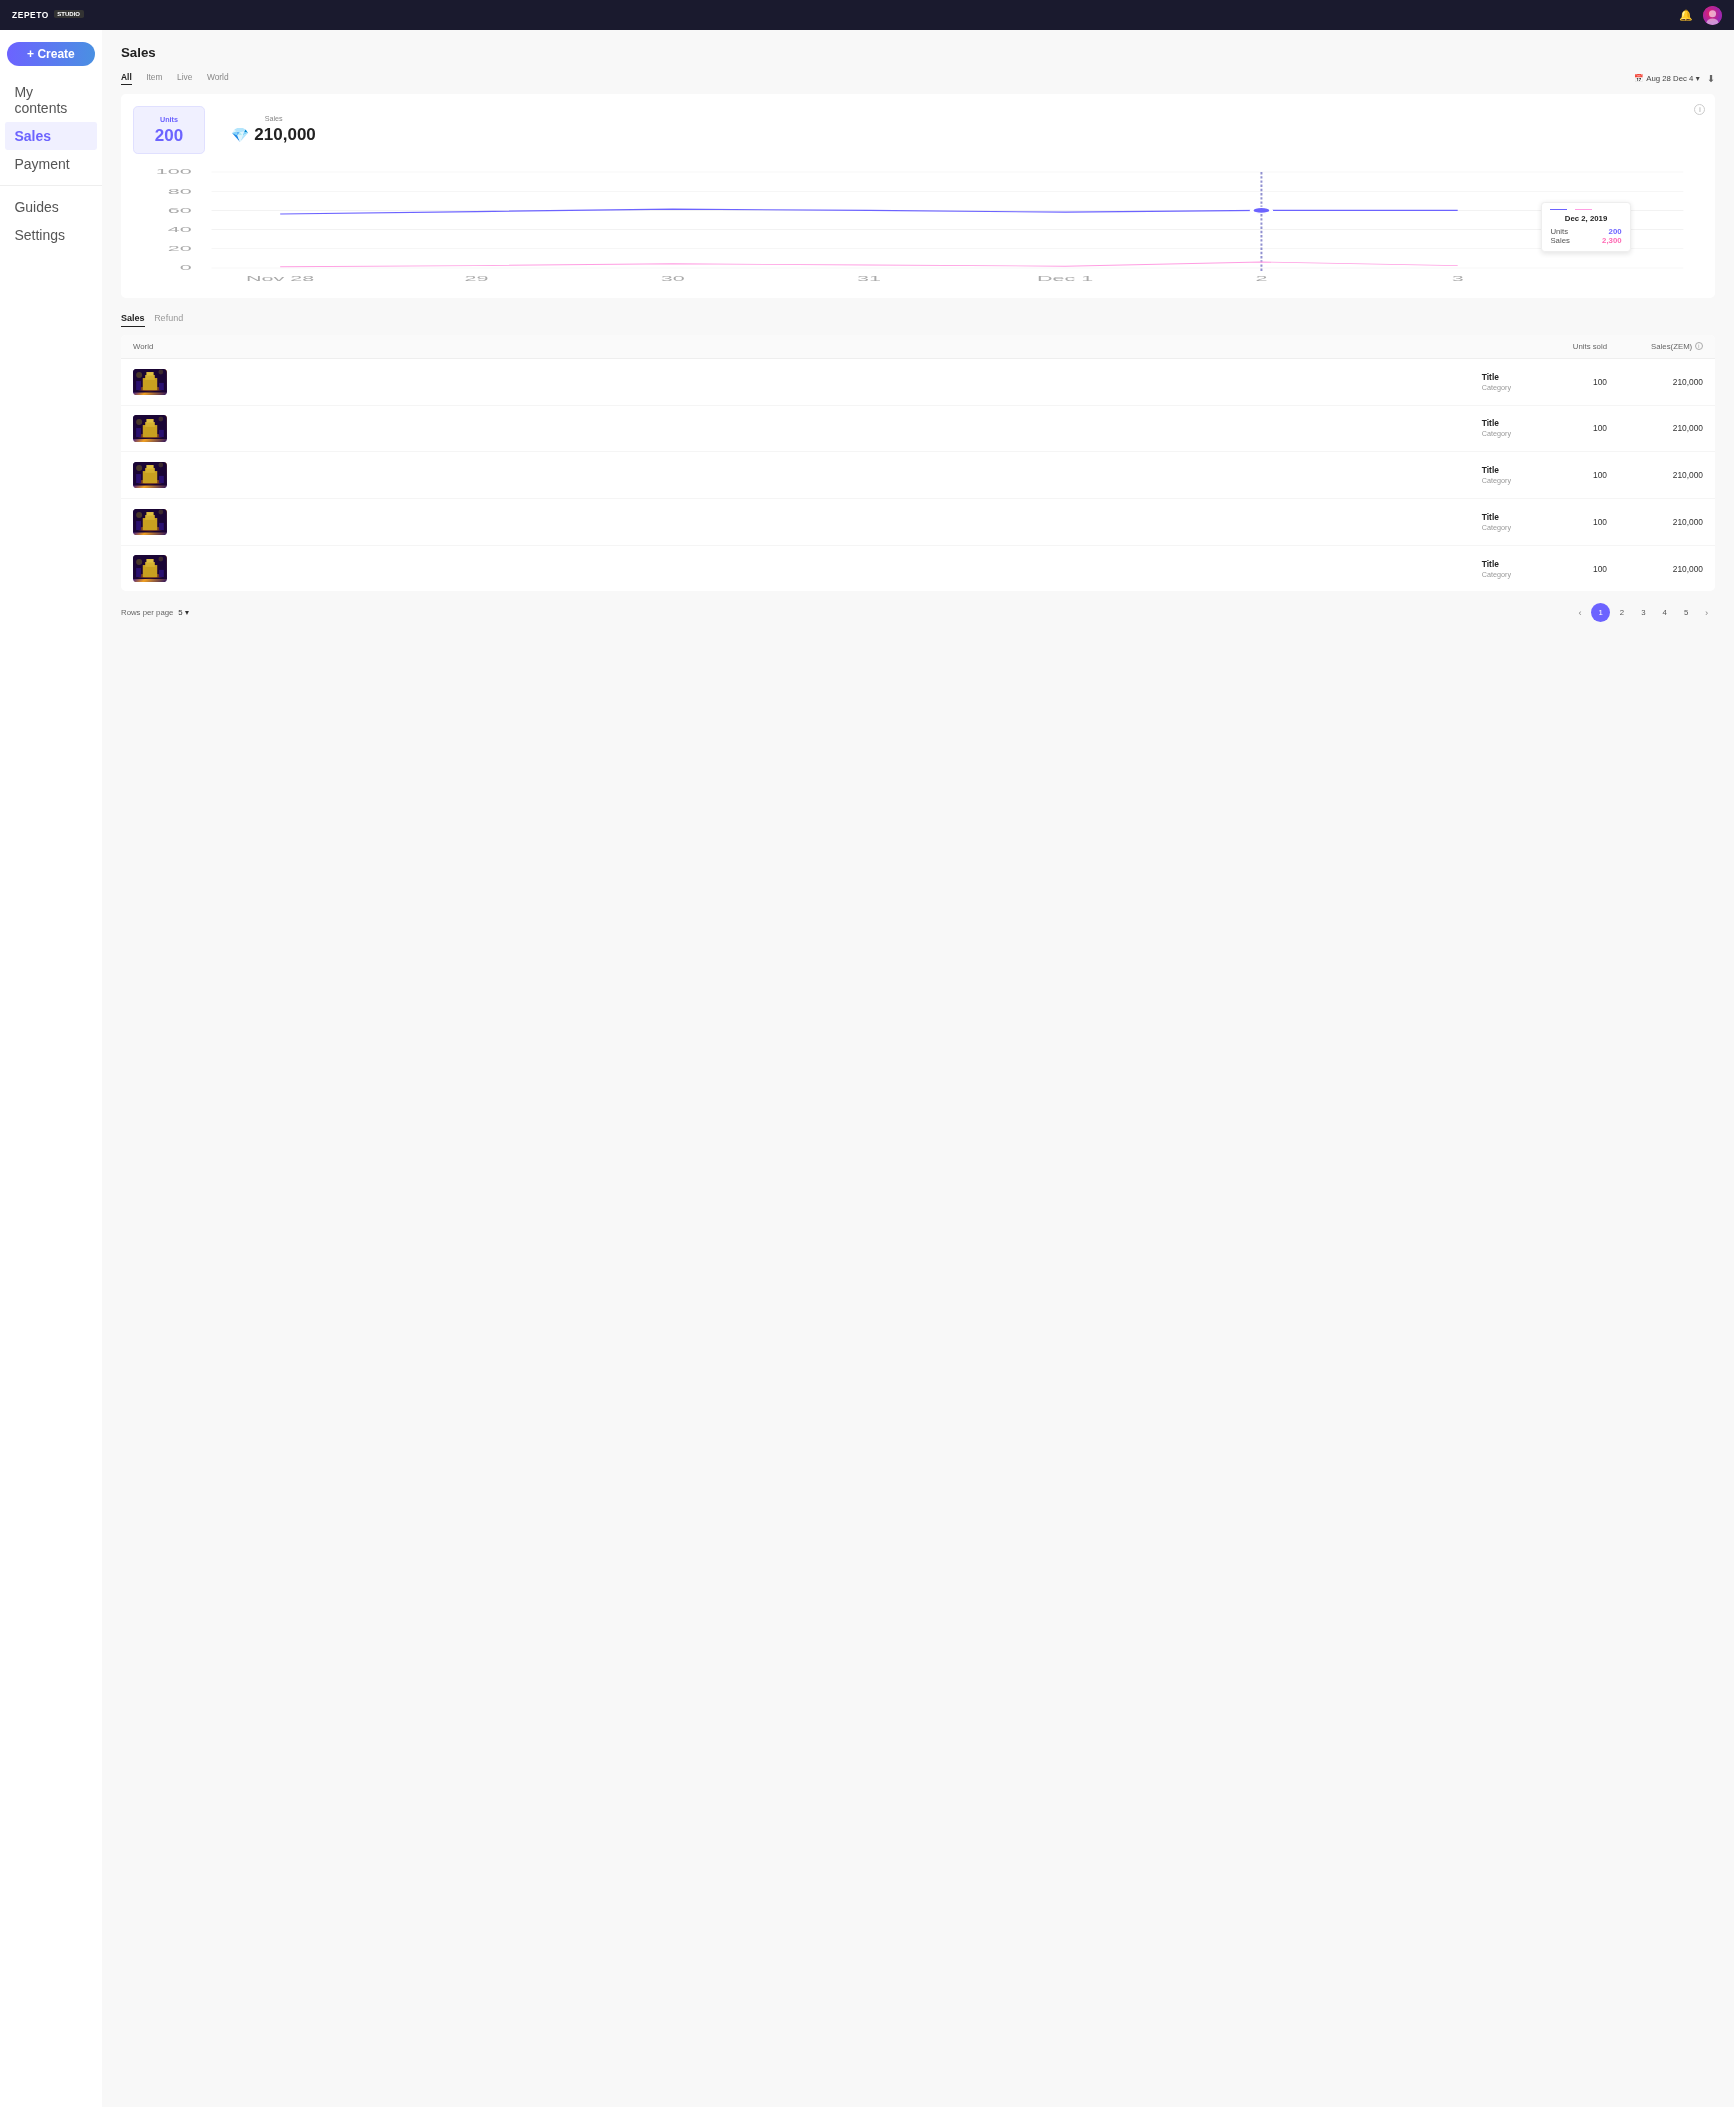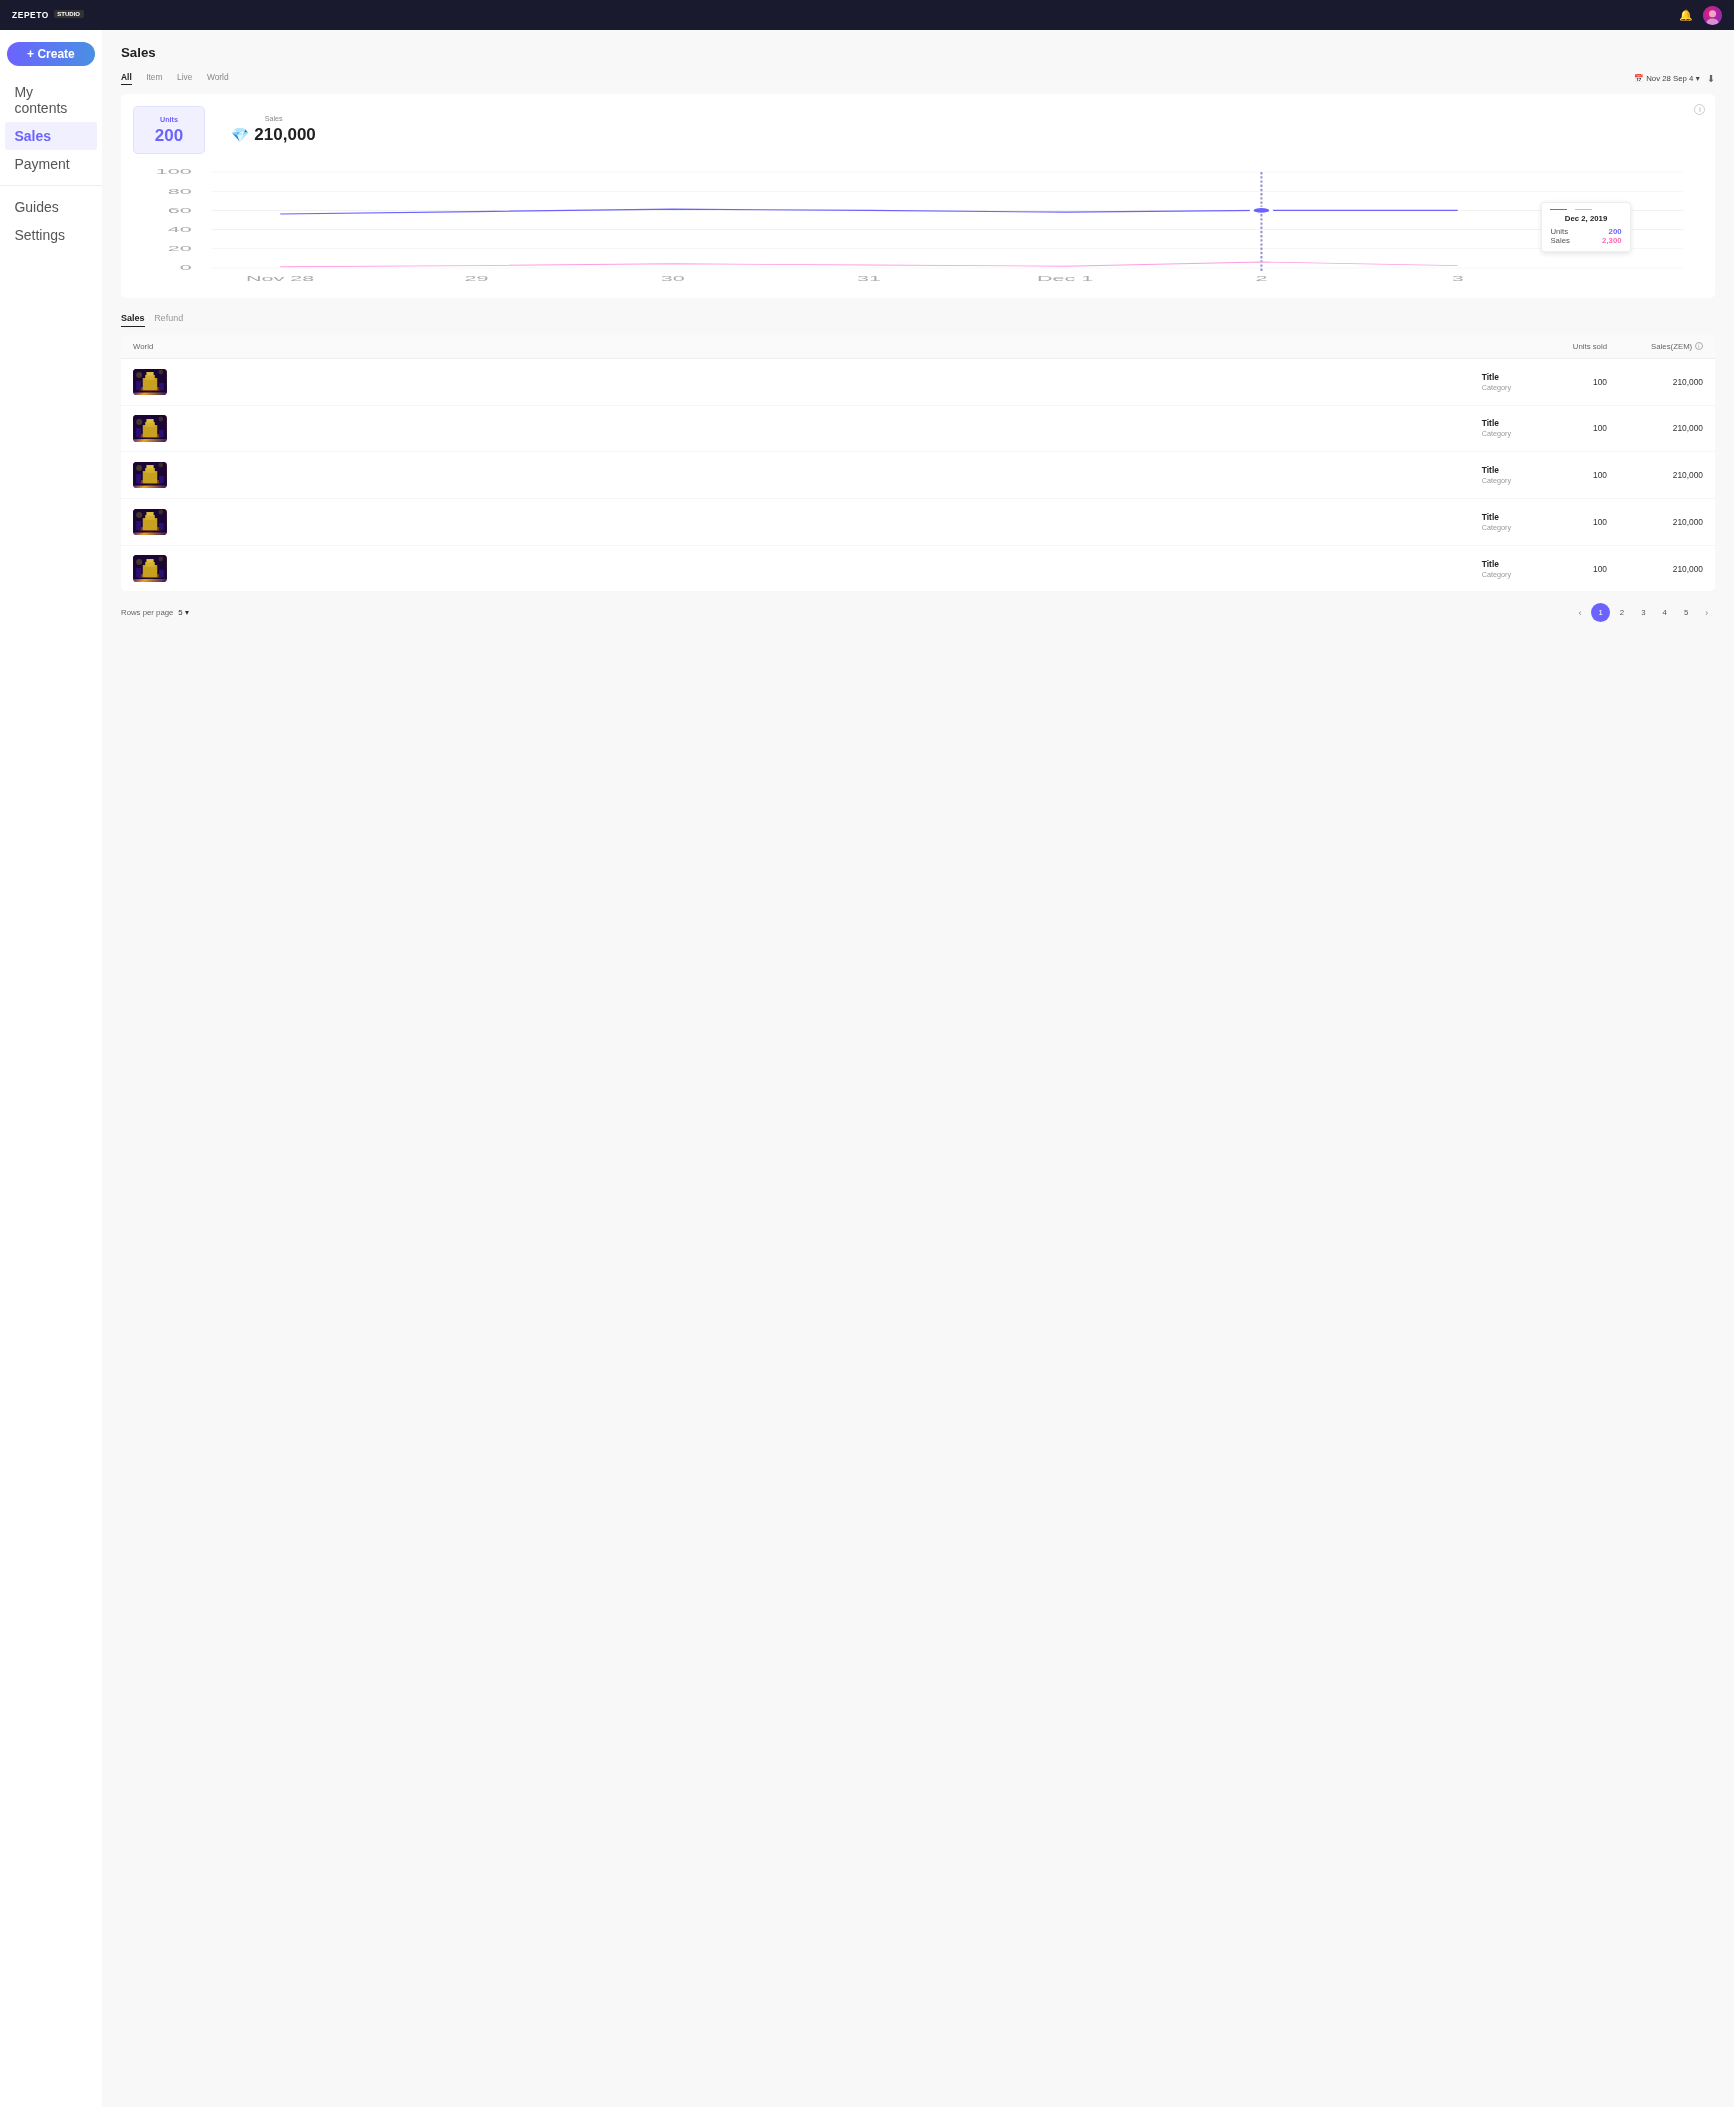--- a/index.html
+++ b/index.html
@@ -474,21 +474,21 @@
     <div class="tabs">
       <div class="tabs-left">
         <span class="tab active">All</span>
         <span class="tab">Item</span>
         <span class="tab">Live</span>
         <span class="tab">World</span>
       </div>
       <div class="tabs-right">
         <div class="date-range">
           <span>📅</span>
-          <span>Nov 28   Sep 4</span>
+          <span>Aug 28   Dec 4</span>
           <span>▾</span>
         </div>
         <button class="download-btn">⬇</button>
       </div>
     </div>
 
     <div class="chart-card">
       <div class="chart-info-icon">i</div>
       <div class="chart-header">
         <div class="stat-box units">

